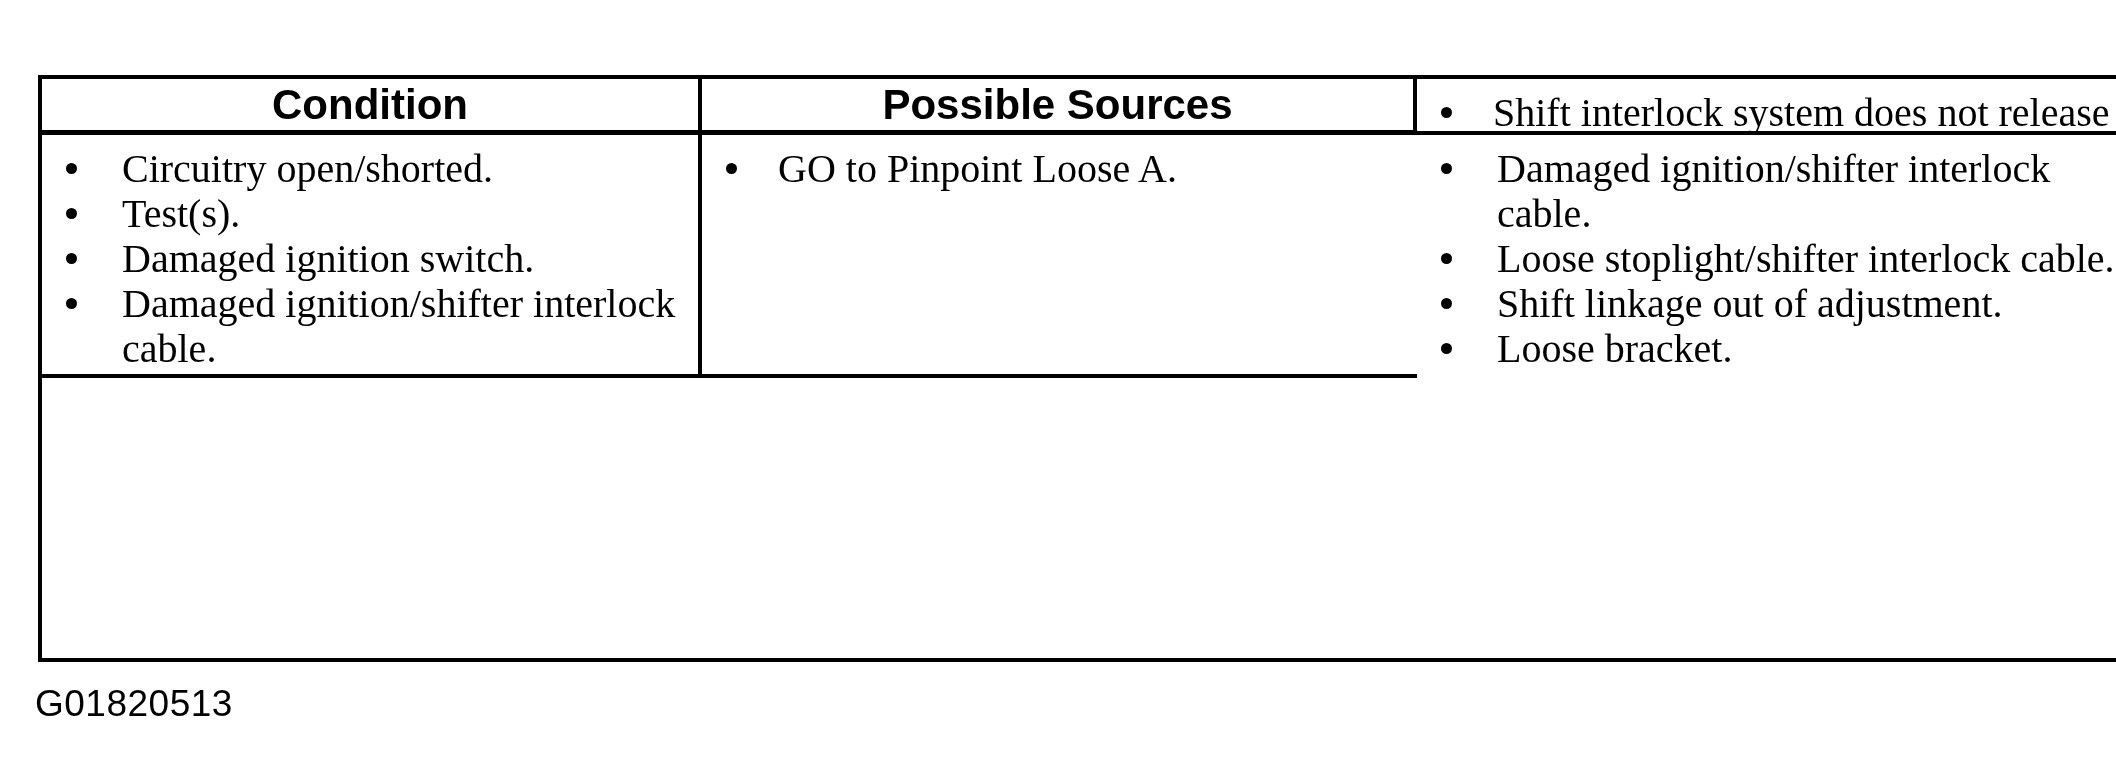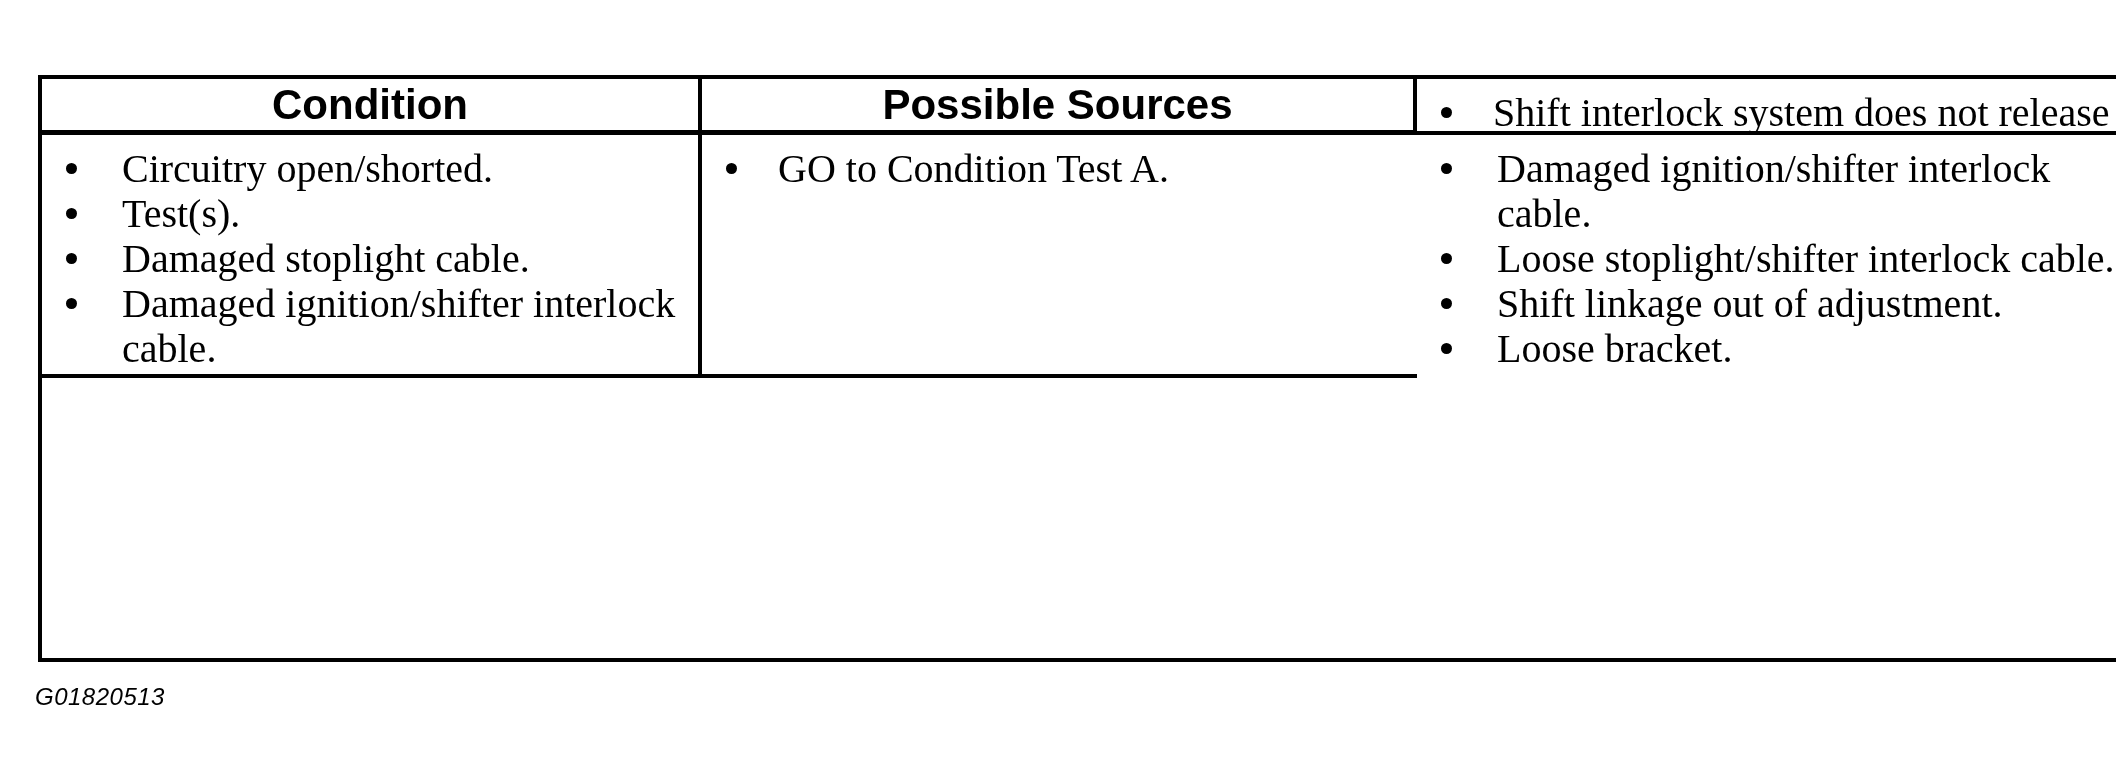--- a/index.html
+++ b/index.html
@@ -73,45 +73,44 @@
     padding-right: 20px;
   }
   .td.col1 .item {
     padding-right: 4px;
   }
   .figure-id {
     position: absolute;
     left: 35px;
     top: 683px;
     font-family: "Liberation Sans", sans-serif;
-    font-size: 24px;
+    font-size: 37px;
     letter-spacing: 0.5px;
     color: #000000;
-    font-style: italic;
   }
 </style>
 </head>
 <body>
 
 <div class="diag-table">
 
   <div class="cell th col1">Condition</div>
   <div class="cell th col2">Possible Sources</div>
 
   <div class="cell td col1 row1">
       <div class="item">Shift interlock system does not release or lock properly</div>
     </div>
   <div class="cell td col2 row1">
       <div class="item">Circuitry open/shorted.</div>
       <div class="item">Test(s).</div>
-      <div class="item">Damaged stoplight cable.</div>
+      <div class="item">Damaged ignition switch.</div>
       <div class="item">Damaged ignition/shifter interlock cable.</div>
     </div>
   <div class="cell td row1">
-      <div class="item">GO to Condition Test A.</div>
+      <div class="item">GO to Pinpoint Loose A.</div>
     </div>
 
   <div class="cell td col2">
       <div class="item">Damaged ignition/shifter interlock cable.</div>
       <div class="item">Loose stoplight/shifter interlock cable.</div>
       <div class="item">Shift linkage out of adjustment.</div>
       <div class="item">Loose bracket.</div>
     </div>
 
 </div>

